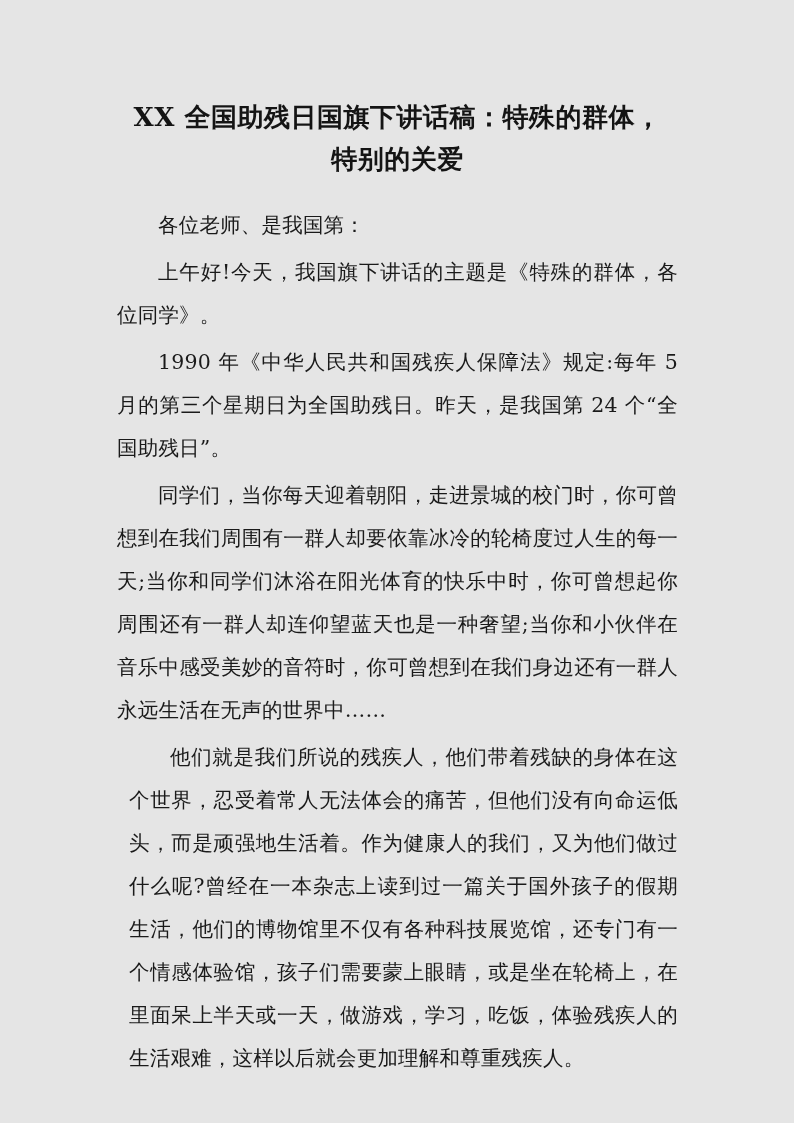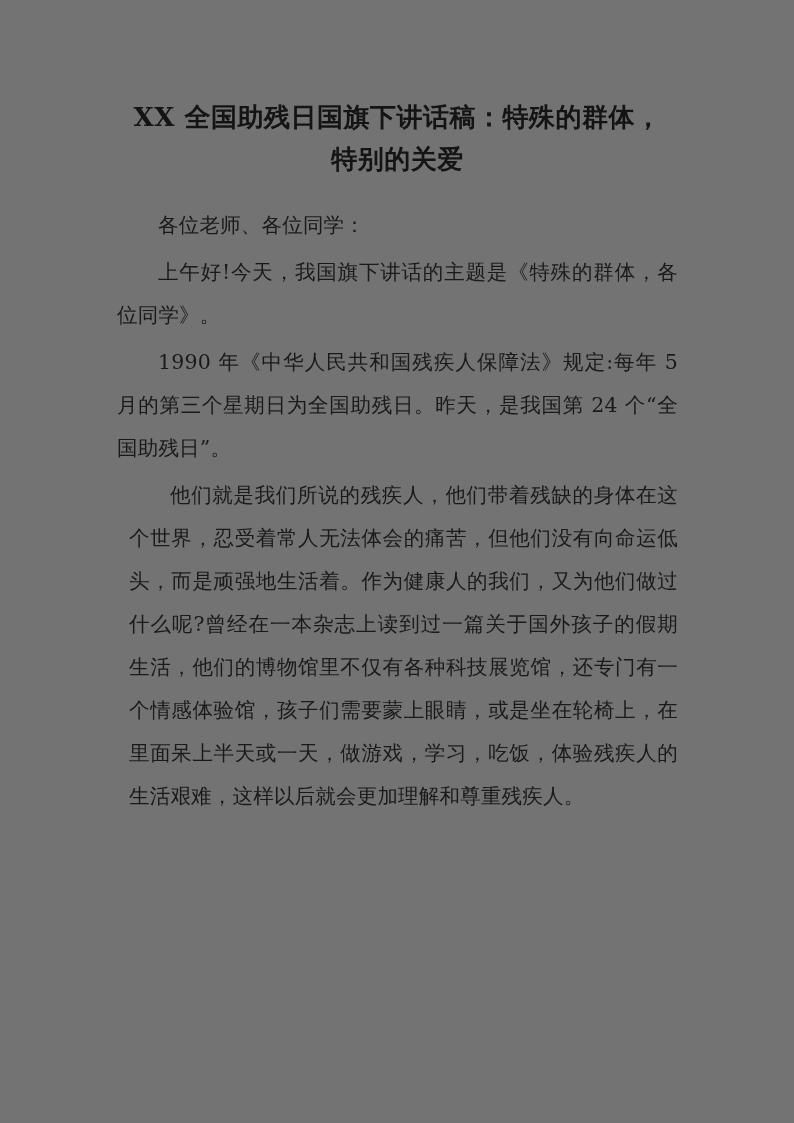--- a/index.html
+++ b/index.html
@@ -12,21 +12,21 @@
     height: 1123px;
     font-family: "DejaVu Serif", "Liberation Serif", serif;
     color: #000000;
     overflow: hidden;
   }
 
   .page {
     position: relative;
     width: 794px;
     height: 1123px;
-    background: #737373;
+    background: #e5e5e5;
     box-sizing: border-box;
   }
 
   .content {
     position: absolute;
     left: 117px;
     top: 96px;
     width: 561px;
   }
 
@@ -61,23 +61,24 @@
   }
 </style>
 </head>
 <body>
 
 <div class="page">
   <div class="content">
 
     <h1 class="doc-title">XX 全国助残日国旗下讲话稿：特殊的群体，特别的关爱</h1>
 
-    <p class="para">各位老师、各位同学：</p>
+    <p class="para">各位老师、是我国第：</p>
 
     <p class="para">上午好!今天，我国旗下讲话的主题是《特殊的群体，各位同学》。</p>
 
     <p class="para">1990 年《中华人民共和国残疾人保障法》规定:每年 5 月的第三个星期日为全国助残日。昨天，是我国第 24 个“全国助残日”。</p>
 
+    <p class="para">同学们，当你每天迎着朝阳，走进景城的校门时，你可曾想到在我们周围有一群人却要依靠冰冷的轮椅度过人生的每一天;当你和同学们沐浴在阳光体育的快乐中时，你可曾想起你周围还有一群人却连仰望蓝天也是一种奢望;当你和小伙伴在音乐中感受美妙的音符时，你可曾想到在我们身边还有一群人永远生活在无声的世界中……</p>
 
     <p class="para">他们就是我们所说的残疾人，他们带着残缺的身体在这个世界，忍受着常人无法体会的痛苦，但他们没有向命运低头，而是顽强地生活着。作为健康人的我们，又为他们做过什么呢?曾经在一本杂志上读到过一篇关于国外孩子的假期生活，他们的博物馆里不仅有各种科技展览馆，还专门有一个情感体验馆，孩子们需要蒙上眼睛，或是坐在轮椅上，在里面呆上半天或一天，做游戏，学习，吃饭，体验残疾人的生活艰难，这样以后就会更加理解和尊重残疾人。</p>
 
   </div>
 </div>
 
 </body></html>

